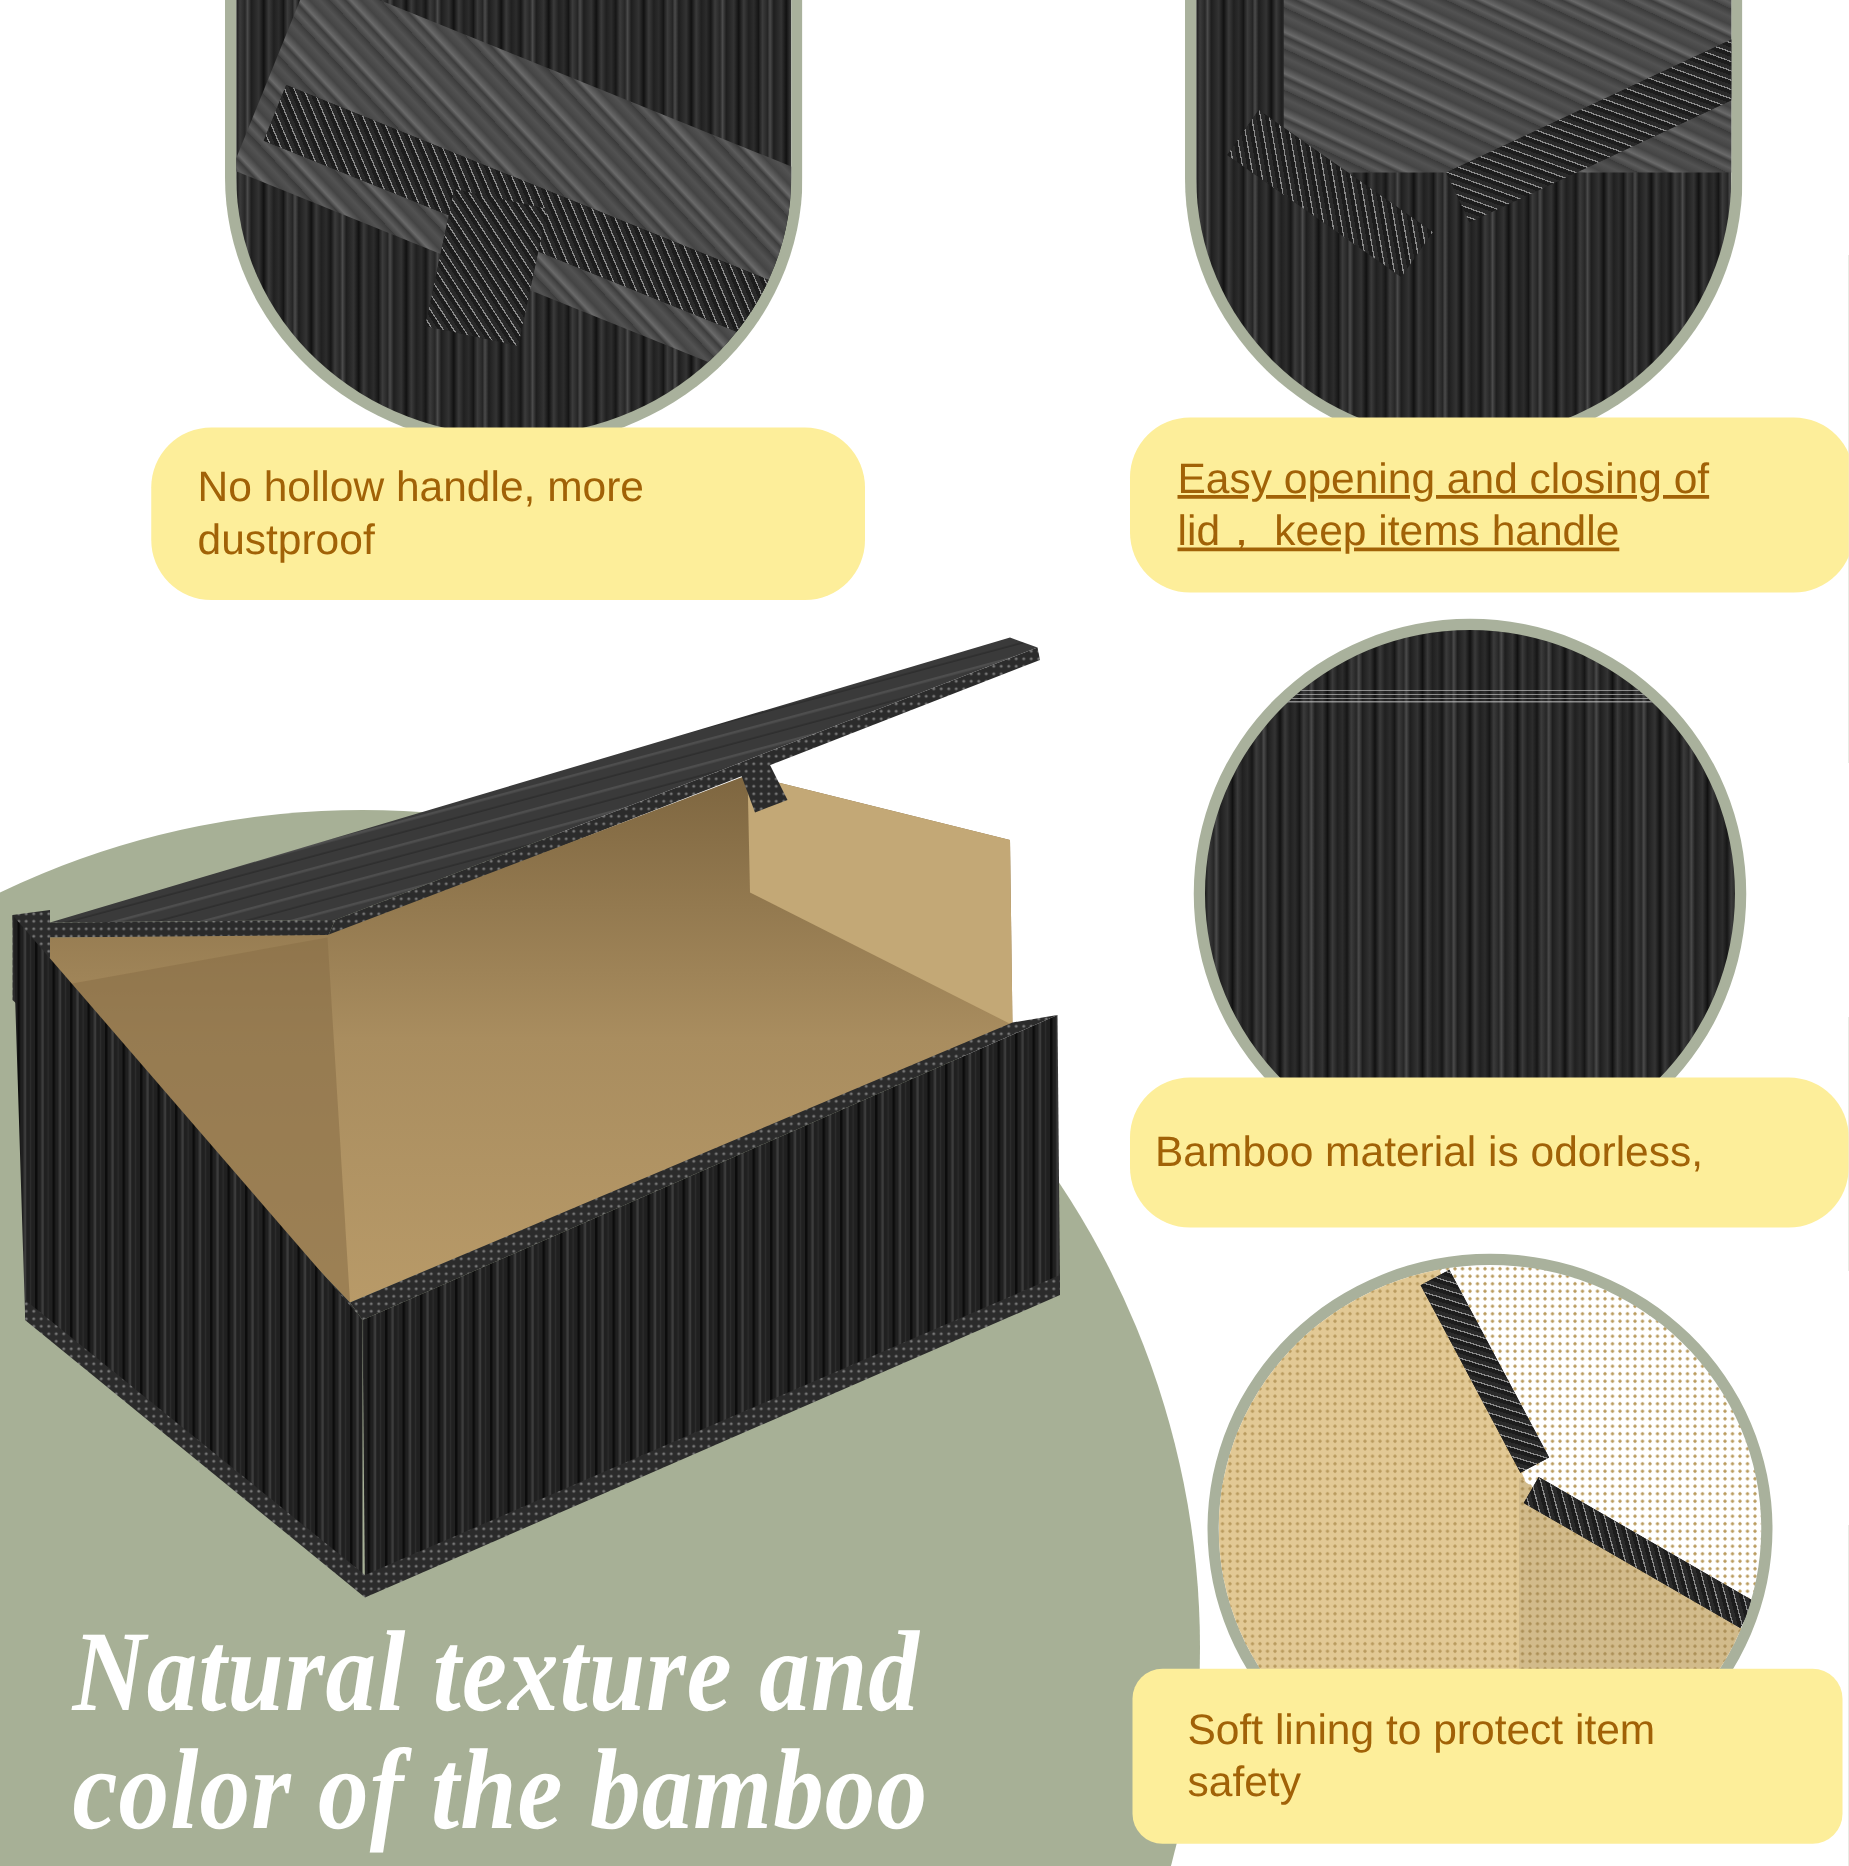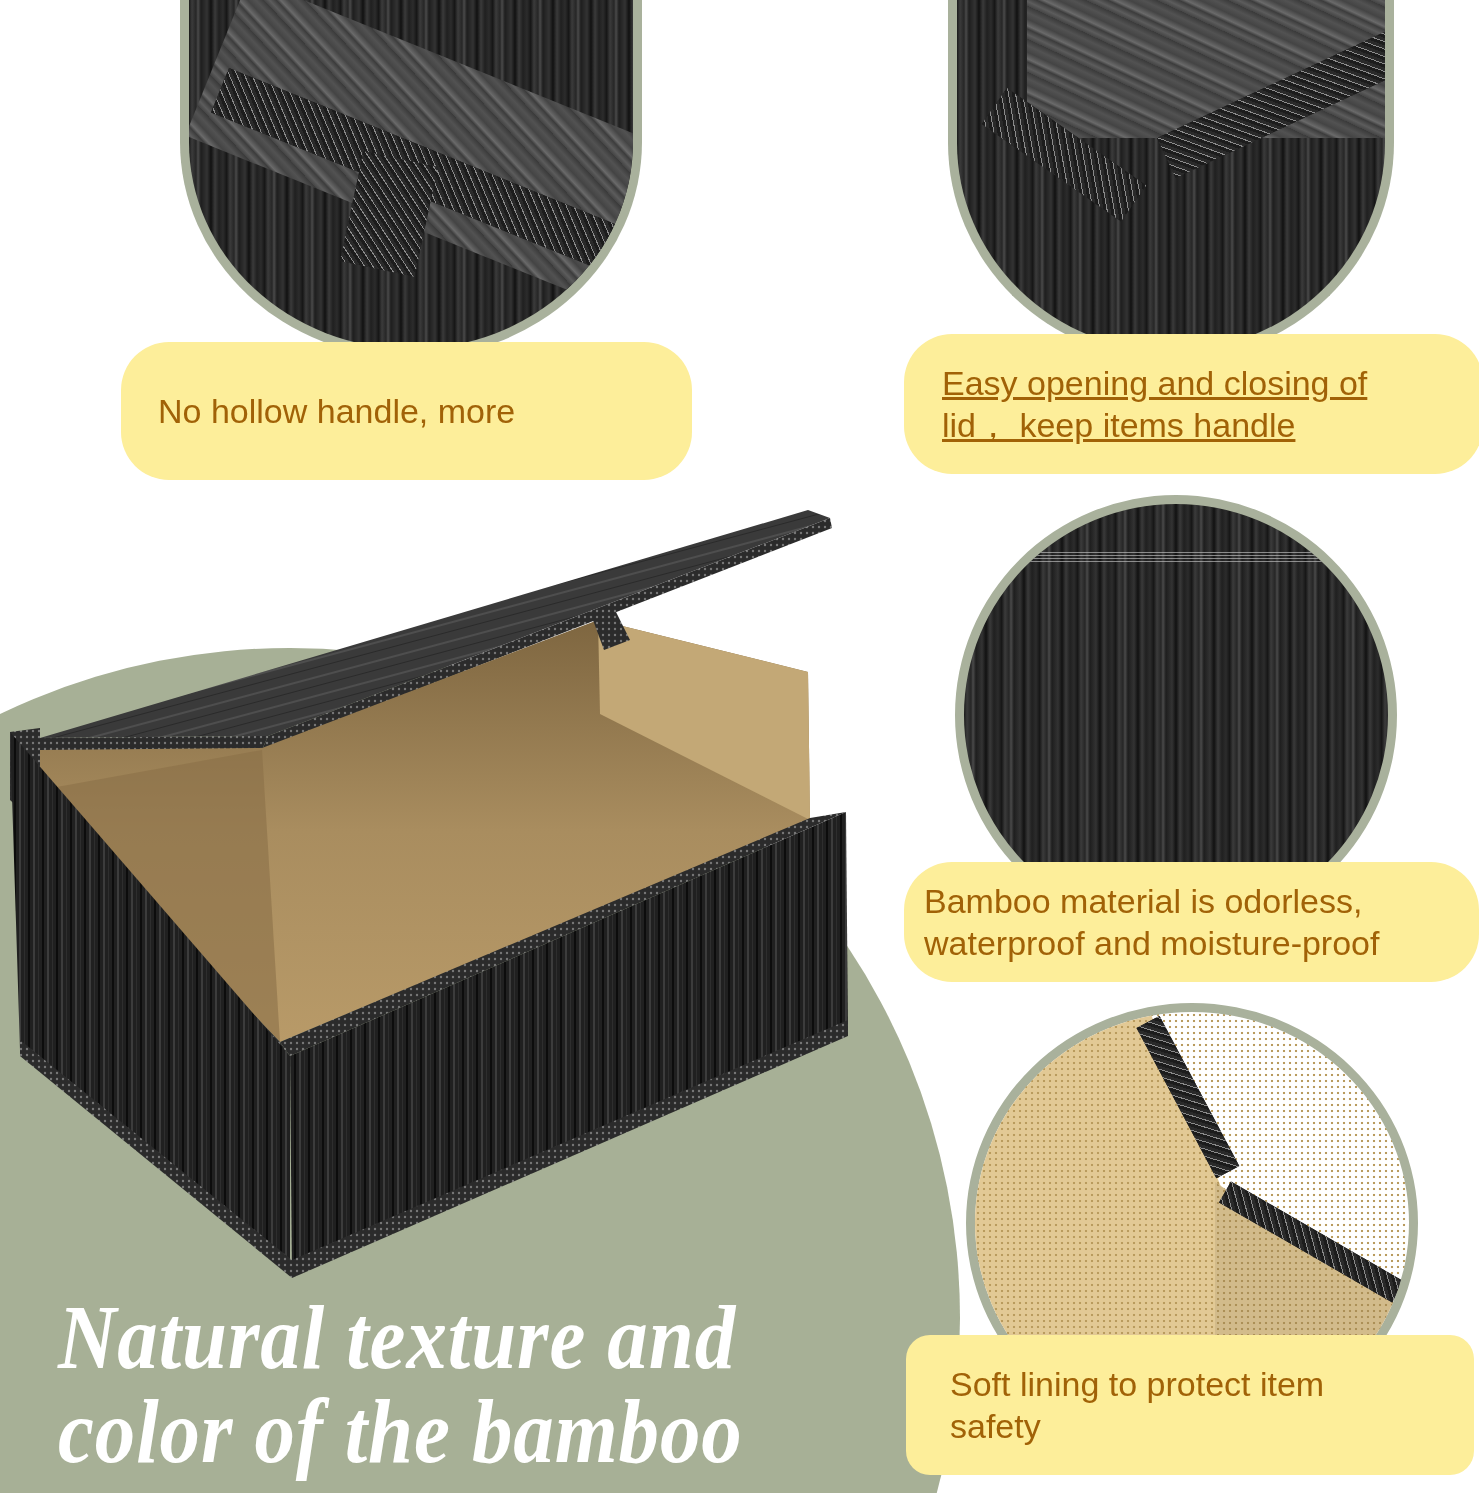--- a/index.html
+++ b/index.html
@@ -135,34 +135,34 @@
     <polygon points="290,556 846,312 848,532 292,775" fill="url(#slats)"></polygon>
 
     <polygon points="292,760 848,520 848,536 292,778" fill="url(#rim)"></polygon>
     <polygon points="20,540 292,760 292,778 20,556" fill="url(#rim)"></polygon>
   </svg>
 </div>
 
 <div class="pill" style="left:121px; top:342px; width:571px; height:138px; padding-left:37px;">
   <div>
     <span>No hollow handle, more</span>
+    <span>dustproof</span>
   </div>
 </div>
 
 <div class="pill" style="left:904px; top:334px; width:579px; height:140px; padding-left:38px;text-decoration:underline;">
   <div>
     <span>Easy opening and closing of</span>
     <span>lid， keep items handle</span>
   </div>
 </div>
 
 <div class="pill" style="left:904px; top:862px; width:575px; height:120px; padding-left:20px;">
   <div>
     <span>Bamboo material is odorless,</span>
-    <span>waterproof and moisture-proof</span>
   </div>
 </div>
 
 <div class="pill" style="left:906px; top:1335px; width:568px; height:140px; padding-left:44px;border-radius:24px;">
   <div>
     <span>Soft lining to protect item</span>
     <span>safety</span>
   </div>
 </div>
 

